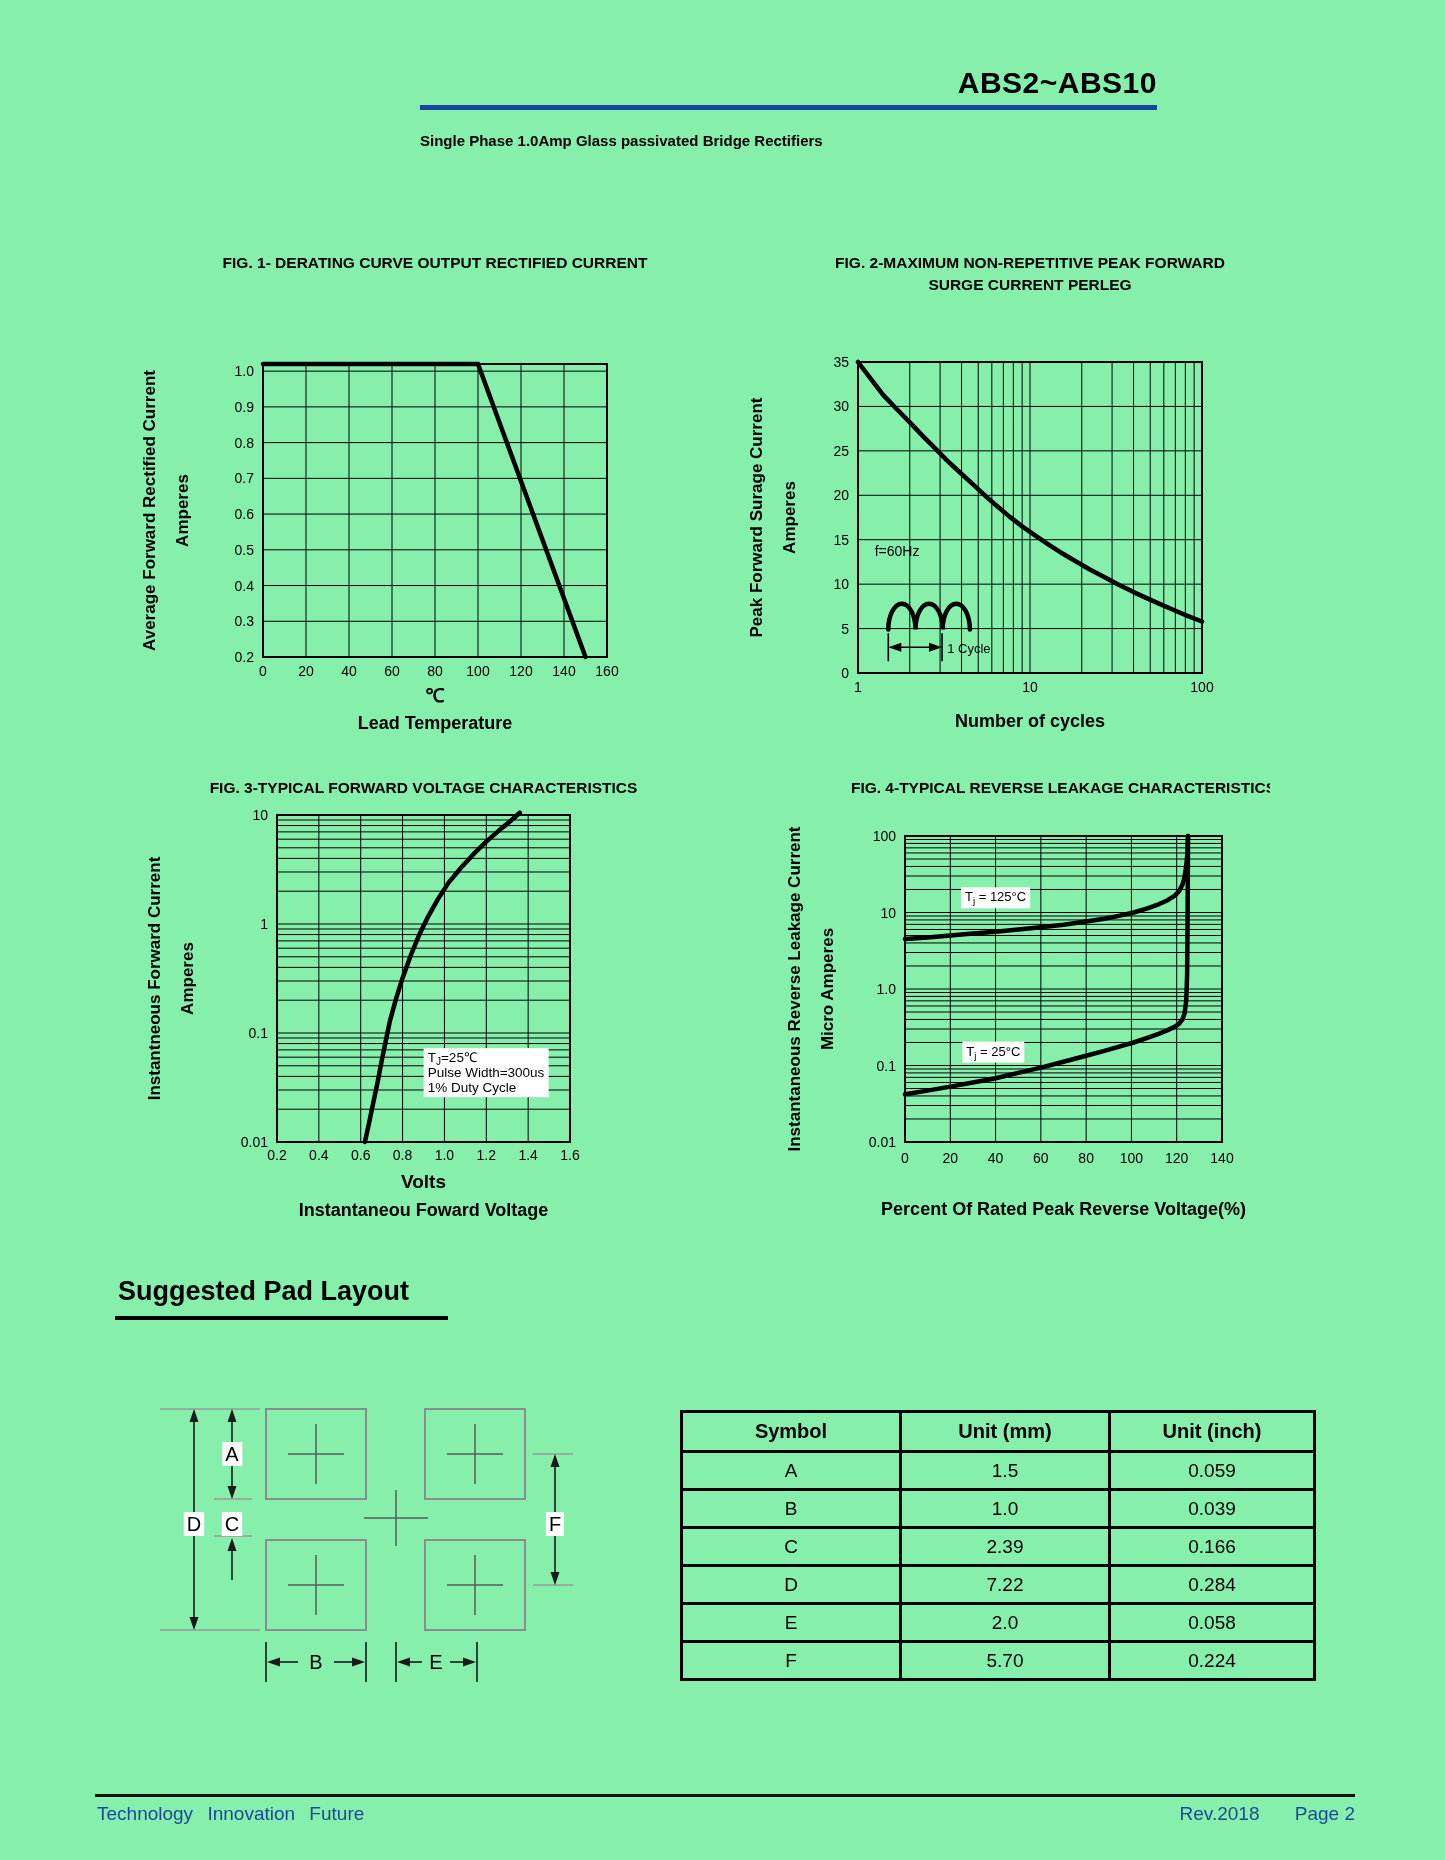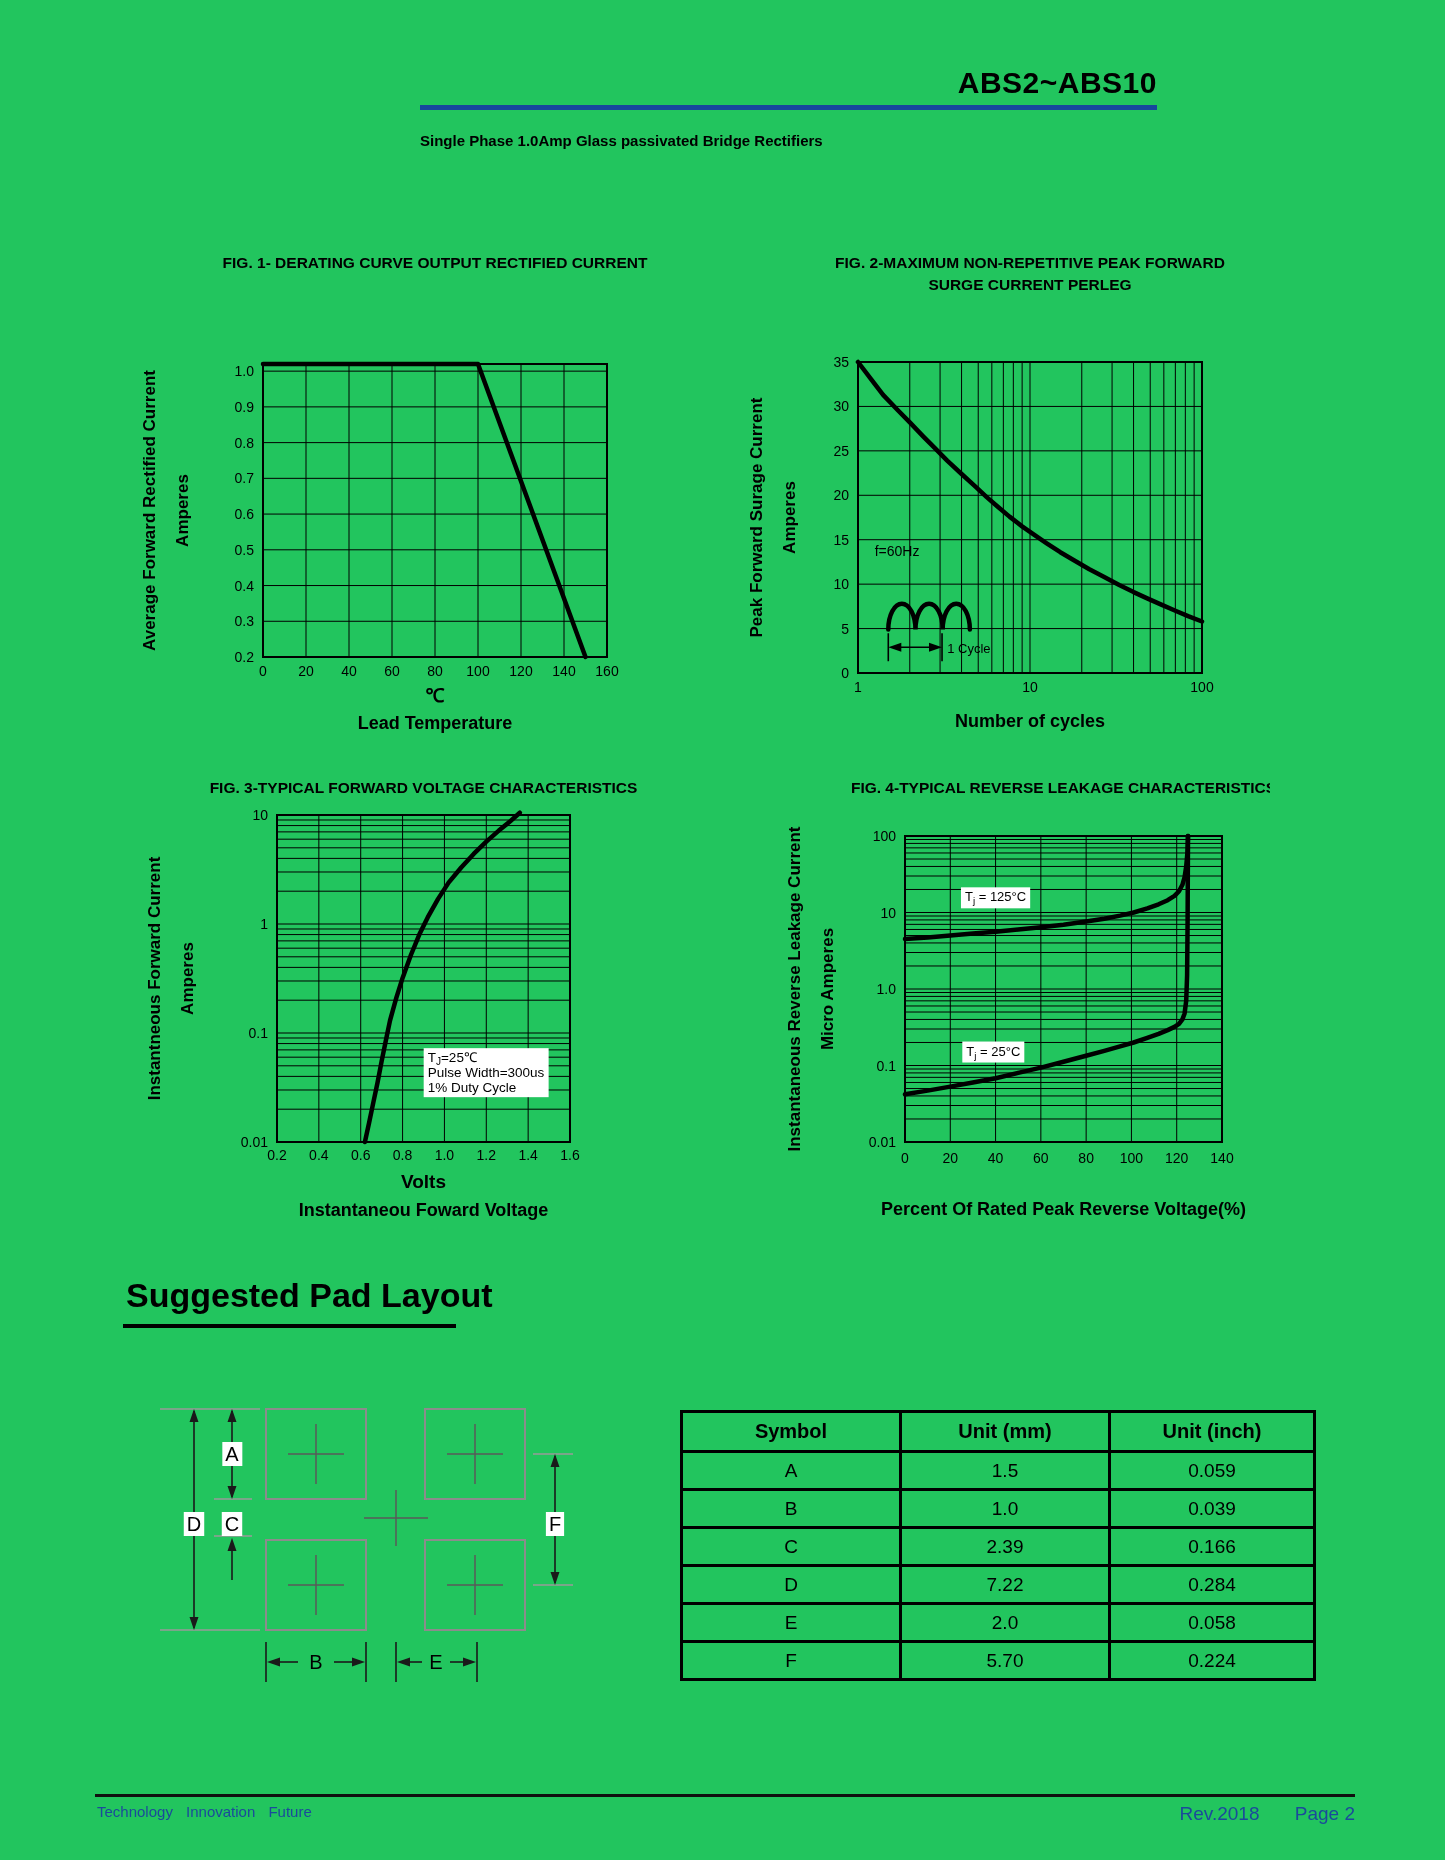--- a/index.html
+++ b/index.html
@@ -1,32 +1,32 @@
 <!DOCTYPE html>
 <html><head>
 <meta charset="utf-8">
 <style>
   html,body{margin:0;padding:0;background:#fff;}
-  .page{position:relative;width:1445px;height:1860px;background:#22c55e;
+  .page{position:relative;width:1445px;height:1860px;background:#86efac;
         font-family:"Liberation Sans",sans-serif;color:#000;overflow:hidden;}
   .hdr{position:absolute;left:420px;top:66px;width:737px;}
   .hdr-title{font-size:30px;font-weight:bold;text-align:right;letter-spacing:.5px;}
   .hdr-rule{height:5px;background:#17479d;margin-top:5px;}
   .hdr-sub{font-size:15px;font-weight:bold;text-align:left;margin-top:22px;}
   .sec{position:absolute;font-weight:bold;border-bottom:4px solid #000;white-space:pre;}
   .sec1{left:90px;top:186px;width:418px;font-size:26px;padding:0 0 9px 15px;}
-  .sec2{left:123px;top:1276px;width:330px;font-size:34px;padding:0 0 9px 3px;}
+  .sec2{left:115px;top:1276px;width:330px;font-size:27px;padding:0 0 9px 3px;}
   .chart{position:absolute;}
   svg text{font-family:"Liberation Sans",sans-serif;fill:#000;}
   table.dim{position:absolute;left:680px;top:1410px;border-collapse:collapse;table-layout:fixed;}
   table.dim th,table.dim td{border:3px solid #000;text-align:center;padding:0;}
   table.dim th{height:37px;font-size:20px;font-weight:bold;}
   table.dim td{height:35px;font-size:19px;}
   .frule{position:absolute;left:95px;top:1794px;width:1260px;height:3px;background:#101010;}
-  .fleft{position:absolute;left:97px;top:1803px;font-size:15px;color:#1b4a9b;word-spacing:9px;}
+  .fleft{position:absolute;left:97px;top:1803px;font-size:19px;color:#1b4a9b;word-spacing:9px;}
   .fright{position:absolute;left:1055px;top:1803px;width:300px;text-align:right;font-size:19px;color:#1b4a9b;}
   .fright span{display:inline-block;}
   .fright .pg{margin-left:30px;}
 </style>
 </head>
 <body>
 
 <div class="page">
 
   <div class="hdr">

